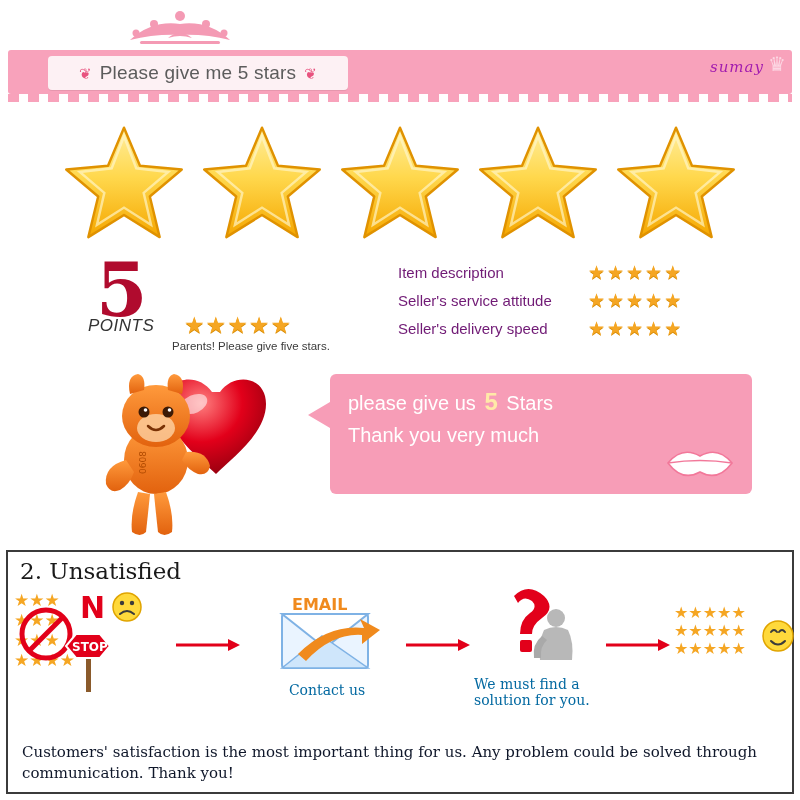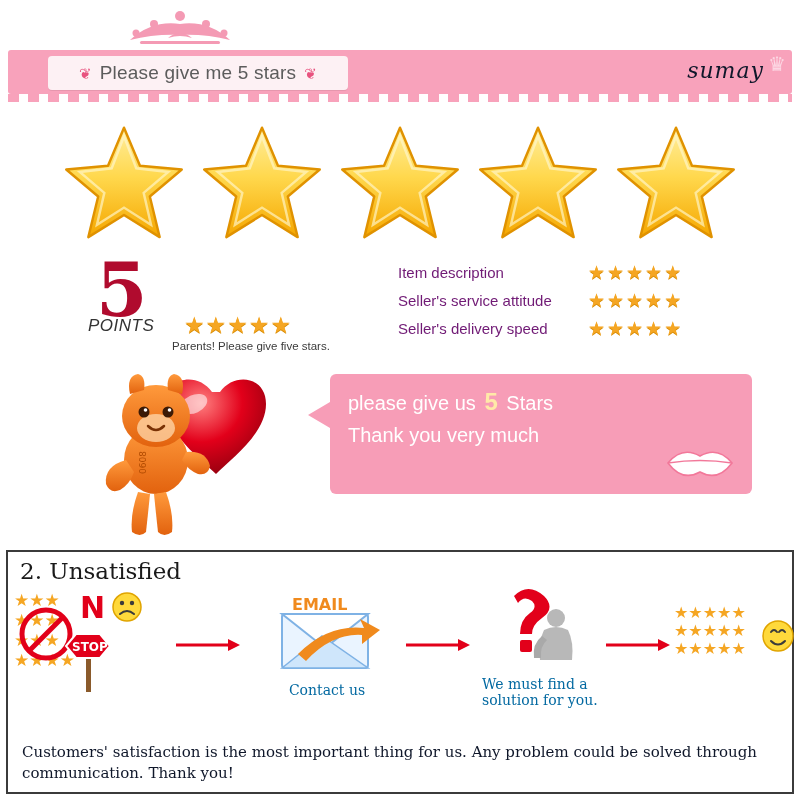--- a/index.html
+++ b/index.html
@@ -56,24 +56,24 @@
     white-space: nowrap;
   }
   .plate-orn {
     color: #e8537f;
     font-size: 15px;
     line-height: 1;
   }
   .brand {
     position: absolute;
     right: 36px; top: 58px;
-    color: #0f172a;
+    color: #a21caf;
     font-family: "DejaVu Serif", serif;
     font-style: italic;
-    font-size: 22px;
+    font-size: 15px;
     letter-spacing: 1px;
   }
   .brand-crown {
     position: absolute;
     right: 14px; top: 52px;
     color: #fcd7e3;
     font-size: 20px;
   }
 
   
@@ -414,21 +414,21 @@
     </svg>
 
     <div class="flow-item" style="left:462px; top:-2px; width:140px;">
       <svg viewBox="0 0 140 86" width="140" height="86">
         <path d="M44 10 q14 -14 30 0 q12 12 -2 22 q-10 7 -10 16 l-12 0 q0 -14 10 -21 q8 -6 2 -12 q-8 -6 -14 2 Z" fill="#e2001a"></path>
         <rect x="50" y="54" width="12" height="12" rx="2" fill="#e2001a"></rect>
         <circle cx="86" cy="32" r="9" fill="#b8b8b8"></circle>
         <path d="M74 44 q12 -6 24 0 q6 12 4 30 l-32 0 q-2 -18 4 -30 Z" fill="#b8b8b8"></path>
         <path d="M72 50 q-10 8 -8 22 l7 0 q-1 -12 6 -18 Z" fill="#a9a9a9"></path>
       </svg>
-      <div class="flow-cap" style="text-align:left;padding-left:4px;margin-left:8px;">We must find a solution for you.</div>
+      <div class="flow-cap" style="text-align:left;padding-left:4px;">We must find a solution for you.</div>
     </div>
 
     <svg class="arrow" style="left:598px; top:50px;" viewBox="0 0 64 14">
       <line x1="0" y1="7" x2="52" y2="7" stroke="#e2001a" stroke-width="3"></line>
       <polygon points="52,1 64,7 52,13" fill="#e2001a"></polygon>
     </svg>
 
     <div class="flow-item" style="left:666px; top:14px; width:120px;">
       <svg viewBox="0 0 120 70" width="120" height="70">
         <g fill="#f5a623" font-family="DejaVu Sans, sans-serif" font-size="16">

